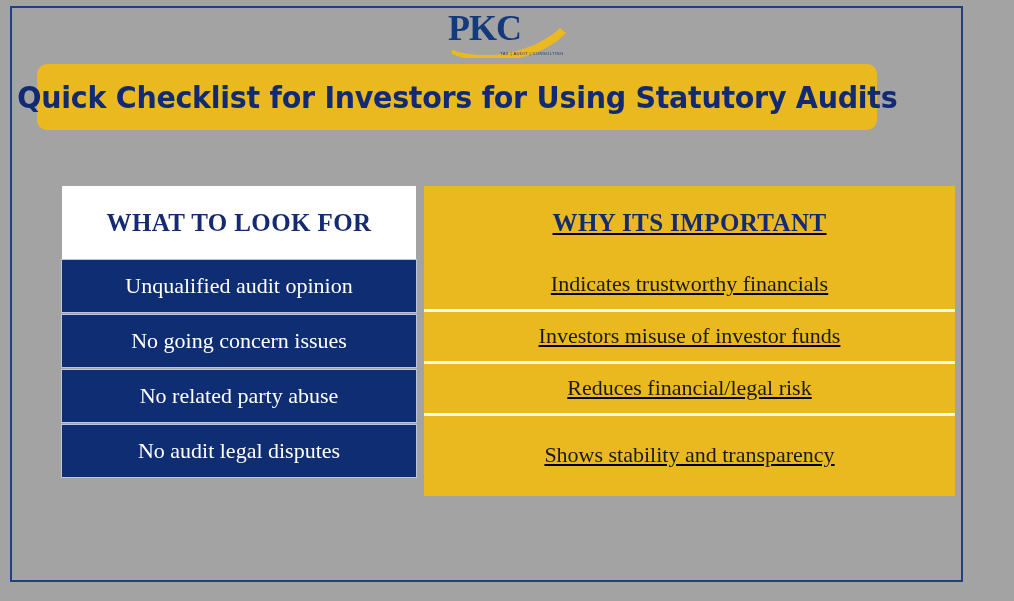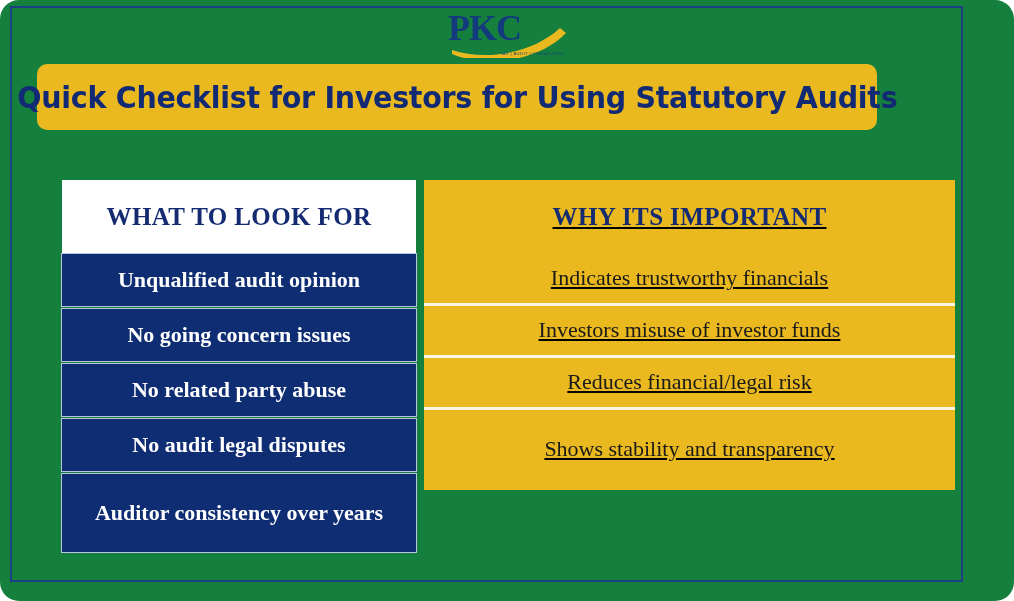--- a/index.html
+++ b/index.html
@@ -5,22 +5,21 @@
   * { box-sizing: border-box; margin: 0; padding: 0; }
   html, body {
     width: 1014px; height: 601px;
     background: #ffffff;
     font-family: "Liberation Serif", serif;
     overflow: hidden;
   }
   .canvas {
     position: relative;
     width: 1014px; height: 601px;
-    background: #15803d;
-    border-radius: 19px;
+    background: #a3a3a3;
   }
   
   .frame {
     position: absolute;
     left: 10px; top: 6px;
     width: 953px; height: 576px;
     border: 2px solid #1f3f86;
     background: transparent;
     pointer-events: none;
   }
@@ -57,21 +56,21 @@
     font-size: 31px;
     letter-spacing: -0.3px;
     transform: scaleX(0.92);
     transform-origin: center;
     white-space: nowrap;
   }
 
   
   .table {
     position: absolute;
-    left: 62px; top: 180px;
+    left: 62px; top: 186px;
     width: 893px; height: 385px;
   }
   .col-left {
     position: absolute;
     left: 0; top: 0;
     width: 354px;
   }
   .col-right {
     position: absolute;
     left: 362px; top: 0;
@@ -100,21 +99,20 @@
     color: #ffffff;
     font-size: 22px;
     display: flex;
     align-items: center;
     justify-content: center;
     text-align: center;
     line-height: 1.22;
     margin-bottom: 3px;
     padding: 4px 8px;
     box-shadow: 0 0 0 1px #b9c4de;
-    font-weight: bold;
   }
   .cell-right {
     background: #eab81f;
     color: #1a1a1a;
     font-size: 22px;
     display: flex;
     align-items: center;
     justify-content: center;
     text-align: center;
     line-height: 1.22;
@@ -148,21 +146,20 @@
   </div>
 
   <div class="table">
 
     <div class="col-left">
       <div class="hdr hdr-left">WHAT TO LOOK FOR</div>
       <div class="cell-left h52">Unqualified audit opinion</div>
       <div class="cell-left h52">No going concern issues</div>
       <div class="cell-left h52">No related party abuse</div>
       <div class="cell-left h52">No audit legal disputes</div>
-      <div class="cell-left h78">Auditor consistency over years</div>
     </div>
 
     <div class="col-right">
       <div class="hdr hdr-right">WHY ITS IMPORTANT</div>
       <div class="cell-right h52">Indicates trustworthy financials</div>
       <div class="cell-right h52">Investors misuse of investor funds</div>
       <div class="cell-right h52">Reduces financial/legal risk</div>
       <div class="cell-right h78 last">Shows stability and transparency</div>
     </div>
 

